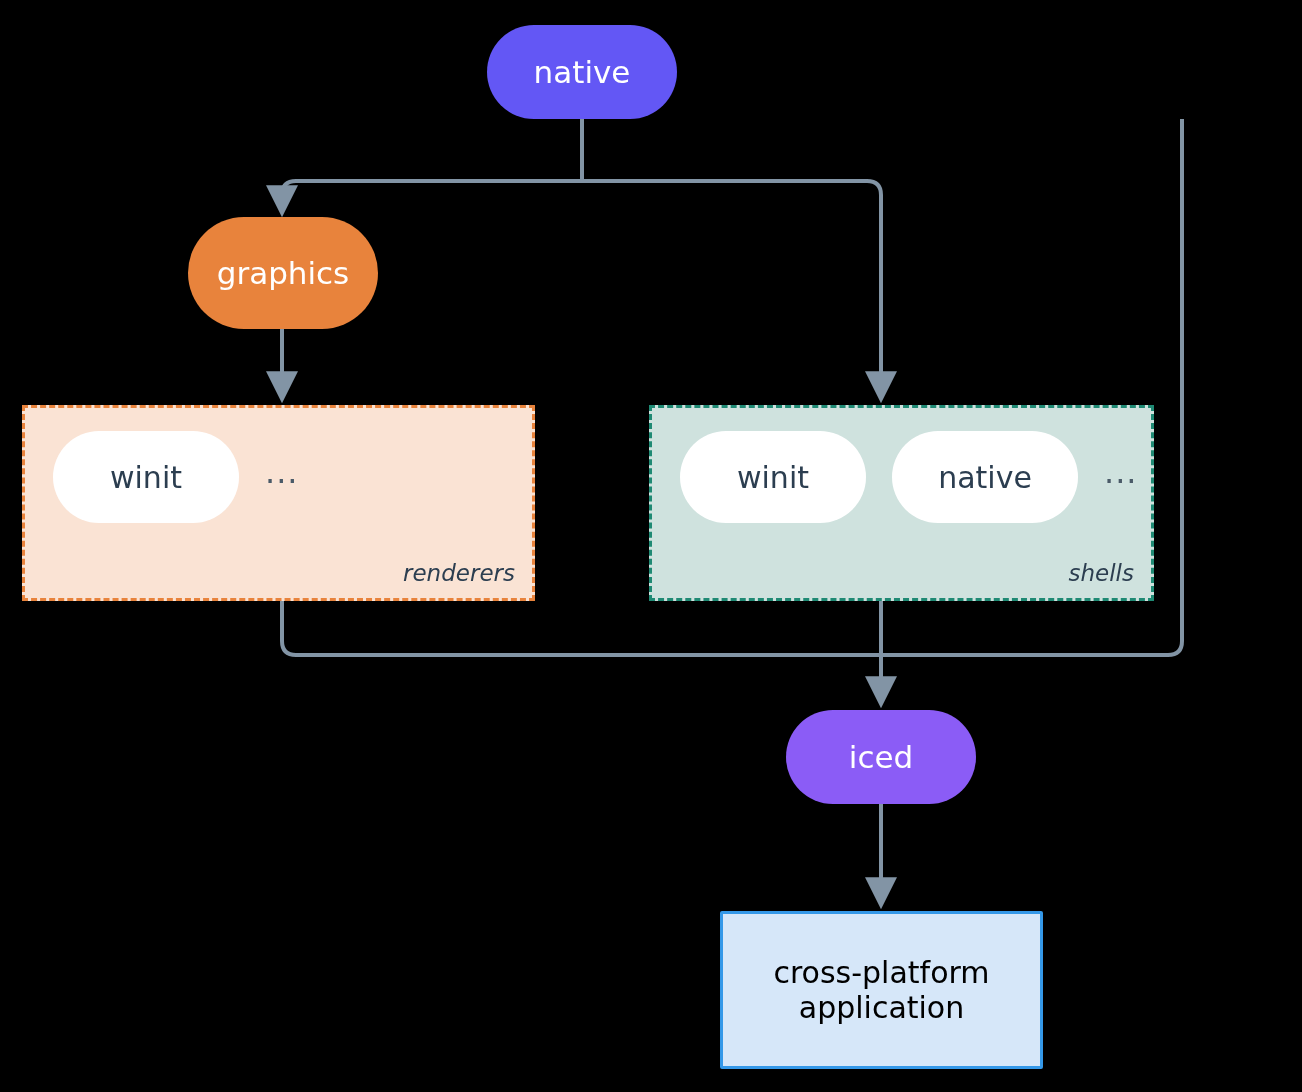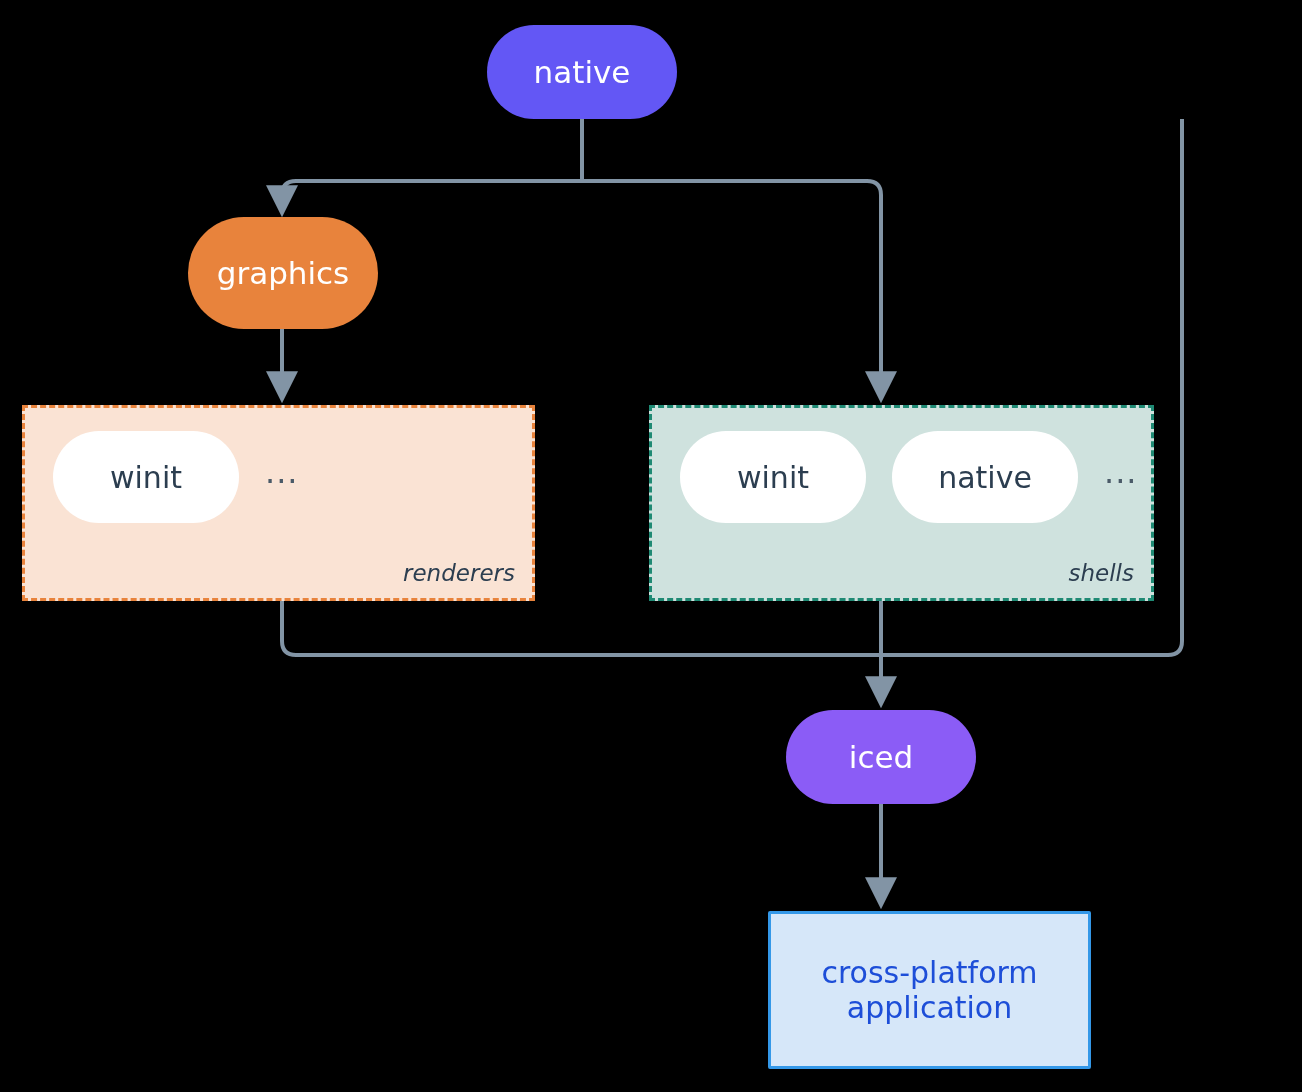--- a/index.html
+++ b/index.html
@@ -68,24 +68,23 @@
     background: #8b5cf6;
   }
   .node-app {
     left: 720px;
     top: 911px;
     width: 323px;
     height: 158px;
     background: #D6E7F9;
     border: 3px solid #3498E8;
     border-radius: 2px;
-    color: #1d4ed8;
+    color: #000000;
     font-size: 30px;
     flex-direction: column;
-    margin-left: 48px;
   }
   .node-app span { display: block; }
 
   .group {
     position: absolute;
     box-sizing: border-box;
     z-index: 2;
   }
   .group-renderers {
     left: 22px;

